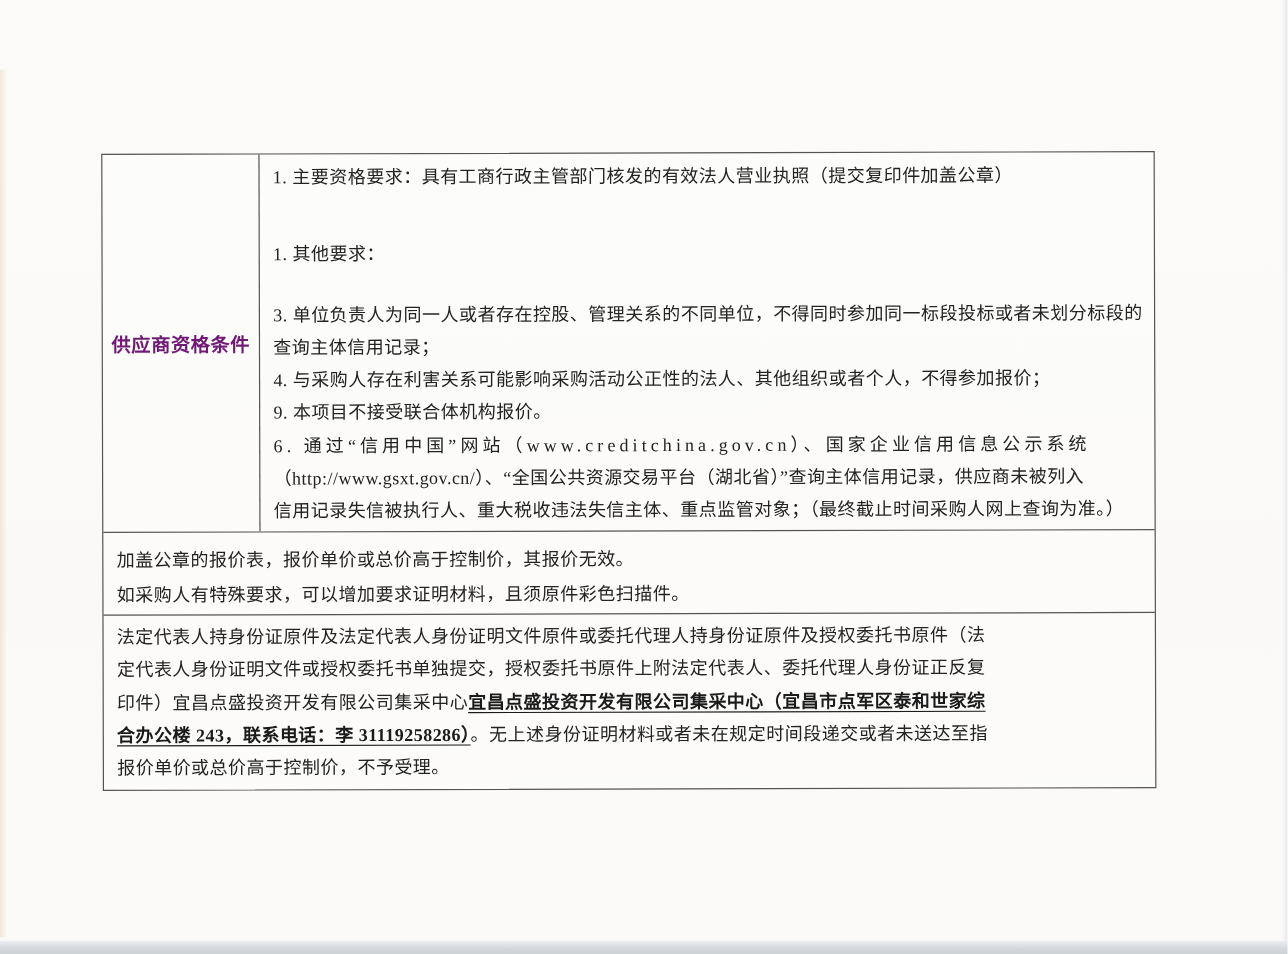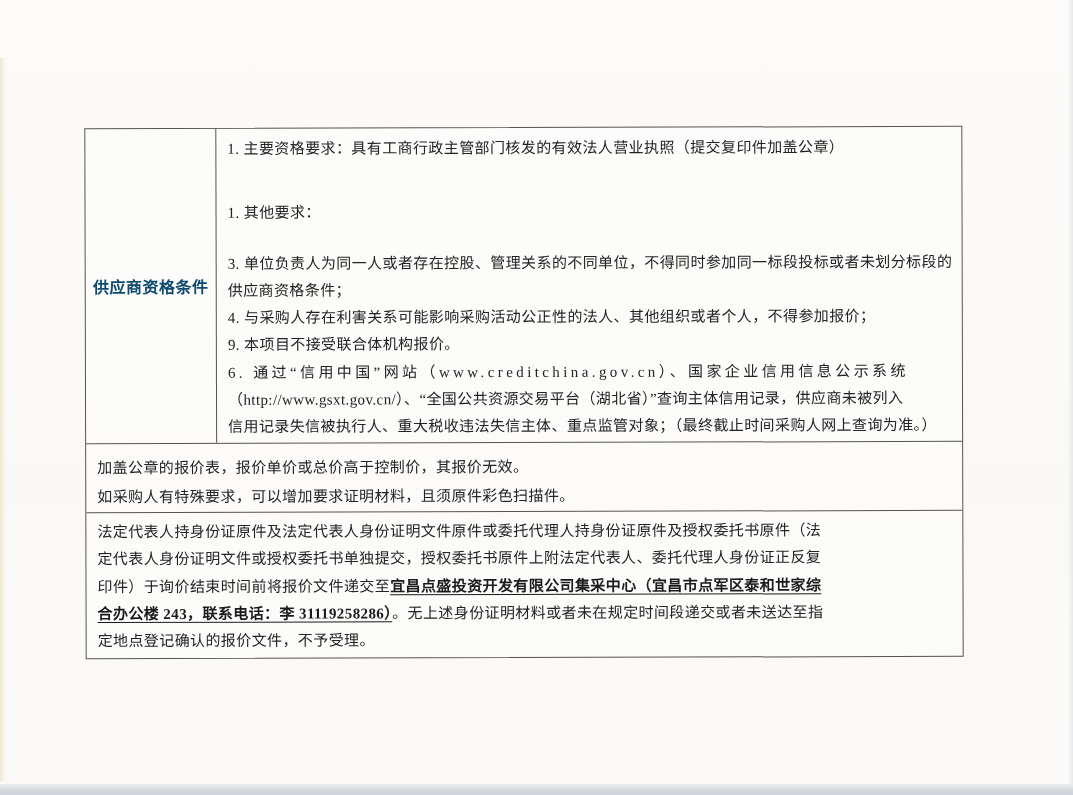--- a/index.html
+++ b/index.html
@@ -36,21 +36,21 @@
   .row + .row { border-top:1px solid #565452; }
   .r0 { height:314px; }
   .r1 { height:69px;  }
   .r2 { height:146px; }
   .label-cell {
     flex:0 0 131px; width:131px;
     border-right:1px solid #565452;
     display:flex; align-items:center; justify-content:center;
     font-family:"Liberation Sans","DejaVu Sans",sans-serif;
     font-weight:bold; font-size:16px; letter-spacing:0.5px;
-    color:#0c4a6e; text-align:center;
+    color:#701a75; text-align:center;
   }
   .content-cell {
     flex:1 1 auto;
     overflow:hidden;
     font-size:15px; letter-spacing:0.4px;
     color:#232323;
   }
   .r0 .content-cell { padding:7px 5px 0 11px; }
   .r1 .content-cell { padding:10px 5px 0 11px; }
   .r2 .content-cell { padding:6px 5px 0 11px; }
@@ -73,39 +73,39 @@
 <div class="edge-bottom"></div>
 
 <div class="doc-table">
 
   <div class="row r0">
     <div class="label-cell">供应商资格条件</div>
     <div class="content-cell">
         <div class="line" style="margin-bottom: 37px;"><span>1. 主要资格要求：具有工商行政主管部门核发的有效法人营业执照（提交复印件加盖公章）</span></div>
         <div class="line" style="margin-bottom: 23px;"><span>1. 其他要求：</span></div>
         <div class="line"><span>3. 单位负责人为同一人或者存在控股、管理关系的不同单位，不得同时参加同一标段投标或者未划分标段的</span></div>
-        <div class="line"><span>供应商资格条件；</span></div>
+        <div class="line"><span>查询主体信用记录；</span></div>
         <div class="line"><span>4. 与采购人存在利害关系可能影响采购活动公正性的法人、其他组织或者个人，不得参加报价；</span></div>
         <div class="line"><span>9. 本项目不接受联合体机构报价。</span></div>
         <div class="line spaced"><span>6. 通过“信用中国”网站（www.creditchina.gov.cn）、国家企业信用信息公示系统</span></div>
         <div class="line"><span>（http://www.gsxt.gov.cn/）、“全国公共资源交易平台（湖北省）”查询主体信用记录，供应商未被列入</span></div>
         <div class="line"><span>信用记录失信被执行人、重大税收违法失信主体、重点监管对象；（最终截止时间采购人网上查询为准。）</span></div>
       </div>
   </div>
 
   <div class="row r1">
     <div class="content-cell">
         <div class="line"><span>加盖公章的报价表，报价单价或总价高于控制价，其报价无效。</span></div>
         <div class="line"><span>如采购人有特殊要求，可以增加要求证明材料，且须原件彩色扫描件。</span></div>
       </div>
   </div>
 
   <div class="row r2">
     <div class="content-cell">
         <div class="line"><span>法定代表人持身份证原件及法定代表人身份证明文件原件或委托代理人持身份证原件及授权委托书原件（法</span></div>
         <div class="line"><span>定代表人身份证明文件或授权委托书单独提交，授权委托书原件上附法定代表人、委托代理人身份证正反复</span></div>
-        <div class="line"><span>印件）于询价结束时间前将报价文件递交至</span><span class="seg-u">宜昌点盛投资开发有限公司集采中心（宜昌市点军区泰和世家综</span></div>
+        <div class="line"><span>印件）宜昌点盛投资开发有限公司集采中心</span><span class="seg-u">宜昌点盛投资开发有限公司集采中心（宜昌市点军区泰和世家综</span></div>
         <div class="line"><span class="seg-u">合办公楼 243，联系电话：李 31119258286）</span><span>。无上述身份证明材料或者未在规定时间段递交或者未送达至指</span></div>
-        <div class="line"><span>定地点登记确认的报价文件，不予受理。</span></div>
+        <div class="line"><span>报价单价或总价高于控制价，不予受理。</span></div>
       </div>
   </div>
 
 </div>
 
 </body></html>

